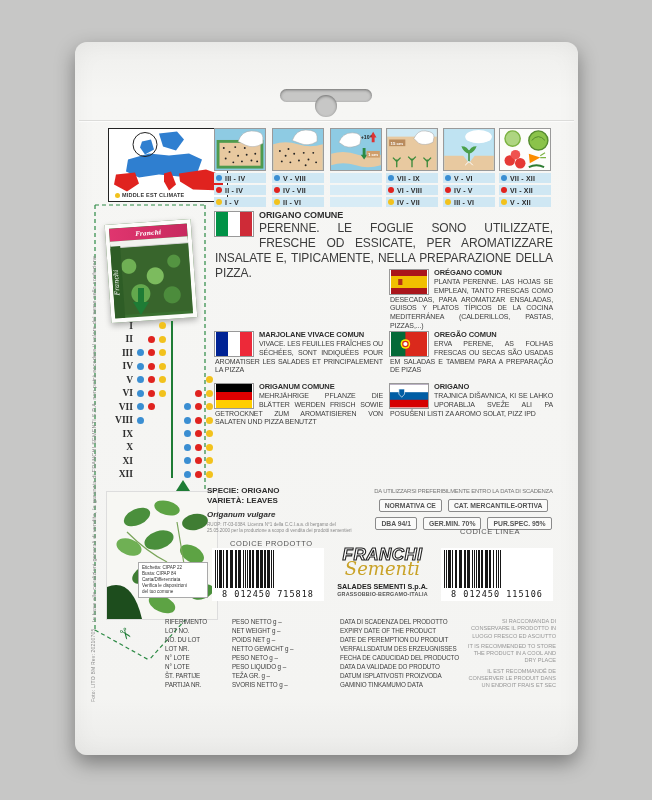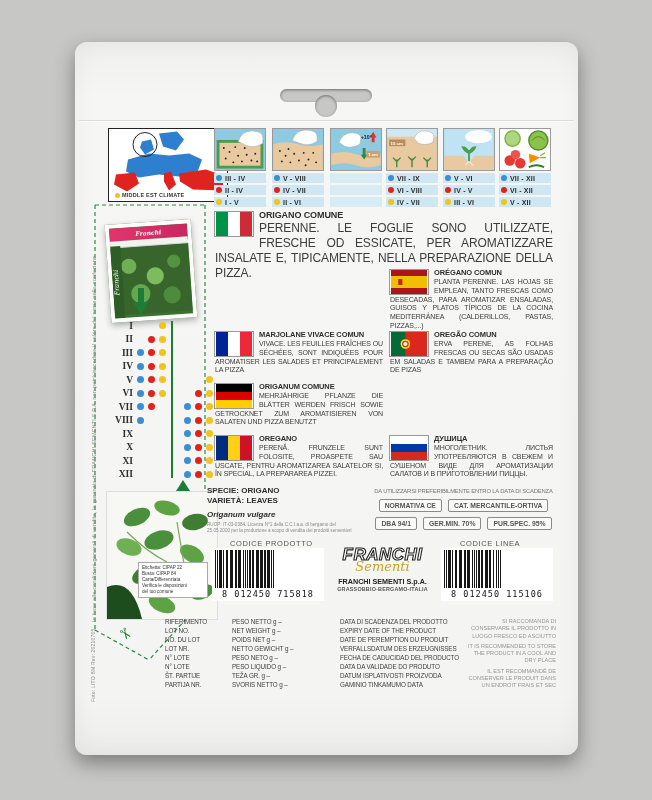--- a/index.html
+++ b/index.html
@@ -88,21 +88,21 @@
   .cert-box{border:1px solid #8a8a8a;border-radius:2px;padding:2px 5px;font-size:6.8px;font-weight:bold;color:#555;white-space:nowrap;background:rgba(255,255,255,.5);}
 
   
   .bc-label{position:absolute;font-size:7.5px;color:#555;letter-spacing:.6px;}
   .barcode{position:absolute;width:112px;}
   .bars{display:flex;height:38px;background:#fff;padding:2px 3px 0 3px;}
   .bars div{height:100%;}
   .bc-digits{background:#fff;text-align:center;font-family:"DejaVu Sans Mono",monospace;font-size:8.5px;color:#111;letter-spacing:1px;padding:1px 0 2px 0;}
   .brand{position:absolute;left:255px;top:504px;width:105px;text-align:center;}
   .brand-name{font-size:17px;font-weight:bold;font-style:italic;color:#fff;-webkit-text-stroke:1.1px #222;letter-spacing:.5px;line-height:1;}
-  .brand-script{font-family:"DejaVu Serif",serif;font-style:italic;font-size:13px;color:#c9a227;margin-top:-3px;line-height:1;}
+  .brand-script{font-family:"DejaVu Serif",serif;font-style:italic;font-size:18px;color:#c9a227;margin-top:-3px;line-height:1;}
   .brand-co{font-size:7.2px;font-weight:bold;color:#222;margin-top:4px;}
   .brand-addr{font-size:5.4px;font-weight:bold;color:#555;letter-spacing:.2px;}
 
   
   .fcol{position:absolute;top:576px;font-size:6.3px;line-height:1.42;color:#3d3d3d;white-space:pre-line;letter-spacing:-.1px;}
   .fcol4{position:absolute;top:576px;left:388px;width:93px;text-align:right;color:#979797;}
   .fcol4 div{font-size:5.6px;line-height:1.3;margin-bottom:3px;}
 </style>
 </head>
 <body>
@@ -342,41 +342,31 @@
       <span class="flag">
           <svg viewBox="0 0 3 2">
             <rect width="3" height="2" fill="#FFCE00"></rect>
             <rect width="3" height="0.667" fill="#000"></rect>
             <rect y="0.667" width="3" height="0.667" fill="#DD0000"></rect>
           </svg>
         </span>
       <div class="lang-title">ORIGANUM COMUNE</div>
       <div class="lang-text">MEHRJÄHRIGE PFLANZE DIE BLÄTTER WERDEN FRISCH SOWIE GETROCKNET ZUM AROMATISIEREN VON SALATEN UND PIZZA BENUTZT</div>
     </div>
-    <div class="lang" style="left:140px;top:392px;width:168px">
+    <div class="lang" style="left:315px;top:340px;width:163px">
       <span class="flag">
-          <svg viewBox="0 0 3 2">
-            <rect width="1" height="2" fill="#002B7F"></rect>
-            <rect x="1" width="1" height="2" fill="#FCD116"></rect>
-            <rect x="2" width="1" height="2" fill="#CE1126"></rect>
+          <svg viewBox="0 0 60 36">
+            <rect width="60" height="36" fill="#D50000"></rect>
+            <rect width="60" height="24" fill="#005DA4"></rect>
+            <rect width="60" height="12" fill="#fff"></rect>
+            <path d="M14 7 h9 v8 l-4.5 5 l-4.5 -5 z" fill="#005DA4" stroke="#fff" stroke-width="1"></path>
           </svg>
         </span>
-      <div class="lang-title">OREGANO</div>
-      <div class="lang-text">PERENĂ. FRUNZELE SUNT FOLOSITE, PROASPETE SAU USCATE, PENTRU AROMATIZAREA SALATELOR ȘI, ÎN SPECIAL, LA PREPARAREA PIZZEI.</div>
-    </div>
-    <div class="lang" style="left:315px;top:392px;width:163px">
-      <span class="flag">
-          <svg viewBox="0 0 3 2">
-            <rect width="3" height="2" fill="#D52B1E"></rect>
-            <rect width="3" height="1.333" fill="#0039A6"></rect>
-            <rect width="3" height="0.667" fill="#fff"></rect>
-          </svg>
-        </span>
-      <div class="lang-title">ДУШИЦА</div>
-      <div class="lang-text">МНОГОЛЕТНИК. ЛИСТЬЯ УПОТРЕБЛЯЮТСЯ В СВЕЖЕМ И СУШЕНОМ ВИДЕ ДЛЯ АРОМАТИЗАЦИИ САЛАТОВ И В ПРИГОТОВЛЕНИИ ПИЦЦЫ.</div>
+      <div class="lang-title">ORIGANO</div>
+      <div class="lang-text">TRAJNICA DIŠAVNICA, KI SE LAHKO UPORABLJA SVEŽE ALI PA POSUŠENI LISTI ZA AROMO SOLAT, PIZZ IPD</div>
     </div>
 
     <div class="mini-packet">
       <div class="mini-top">
           <span>Franchi</span>
         </div>
       <div class="mini-bar"></div>
       <div class="mini-leaves"></div>
       <div class="mini-side">Franchi</div>
     </div>
@@ -693,24 +683,24 @@
           <div style="width: 1px; flex: 0 0 auto;"></div>
           <div style="width: 1px; flex: 0 0 auto; background: rgb(22, 22, 22);"></div>
           <div style="width: 1px; flex: 0 0 auto;"></div>
           <div style="width: 1px; flex: 0 0 auto; background: rgb(22, 22, 22);"></div>
         </div>
       <div class="bc-digits">8 012450 715818</div>
     </div>
     <div class="brand">
       <div class="brand-name">FRANCHI</div>
       <div class="brand-script">Sementi</div>
-      <div class="brand-co">FRANCHI SEMENTI S.p.A.</div>
+      <div class="brand-co">SALADES SEMENTI S.p.A.</div>
       <div class="brand-addr">GRASSOBBIO-BERGAMO-ITALIA</div>
     </div>
-    <div class="bc-label" style="left:385px;top:497px">CODICE LINEA</div>
+    <div class="bc-label" style="left:385px;top:485px">CODICE LINEA</div>
     <div class="barcode" style="left:366px;top:506px">
       <div class="bars">
           <div style="width: 1px; flex: 0 0 auto; background: rgb(22, 22, 22);"></div>
           <div style="width: 1px; flex: 0 0 auto;"></div>
           <div style="width: 1px; flex: 0 0 auto; background: rgb(22, 22, 22);"></div>
           <div style="width: 1px; flex: 0 0 auto;"></div>
           <div style="width: 3px; flex: 0 0 auto; background: rgb(22, 22, 22);"></div>
           <div style="width: 1px; flex: 0 0 auto;"></div>
           <div style="width: 1px; flex: 0 0 auto; background: rgb(22, 22, 22);"></div>
           <div style="width: 2px; flex: 0 0 auto;"></div>

